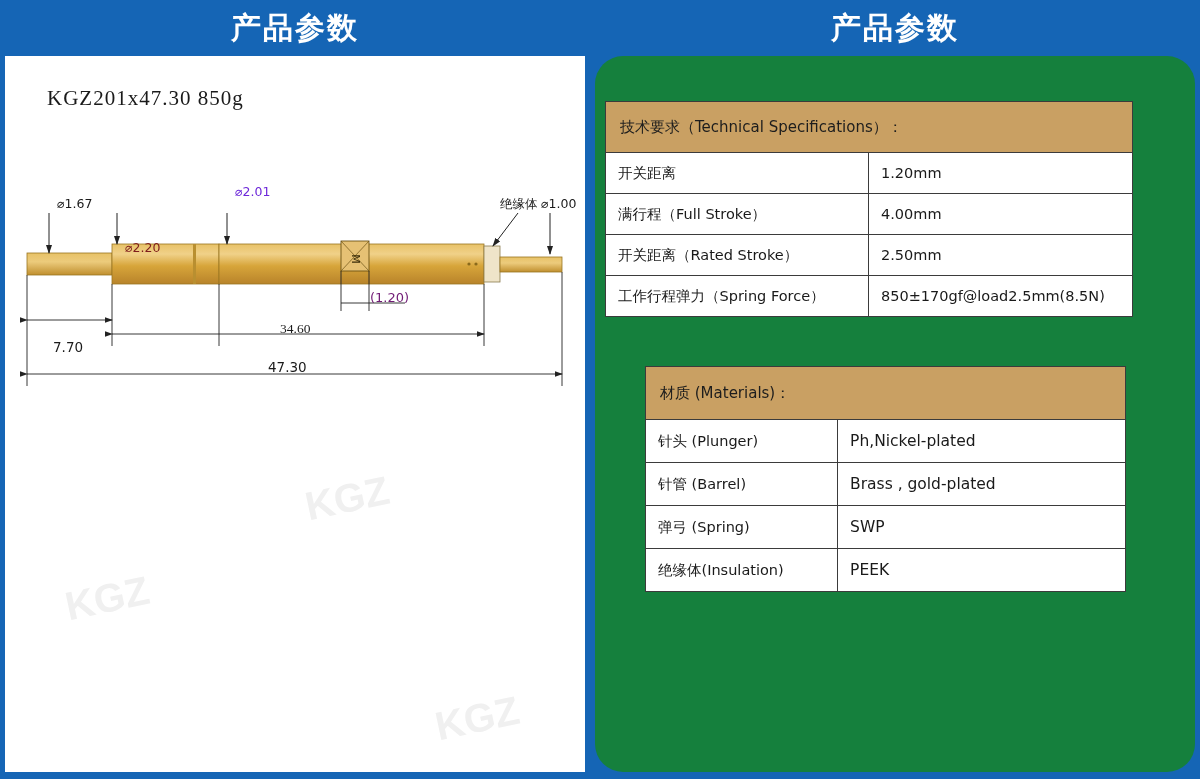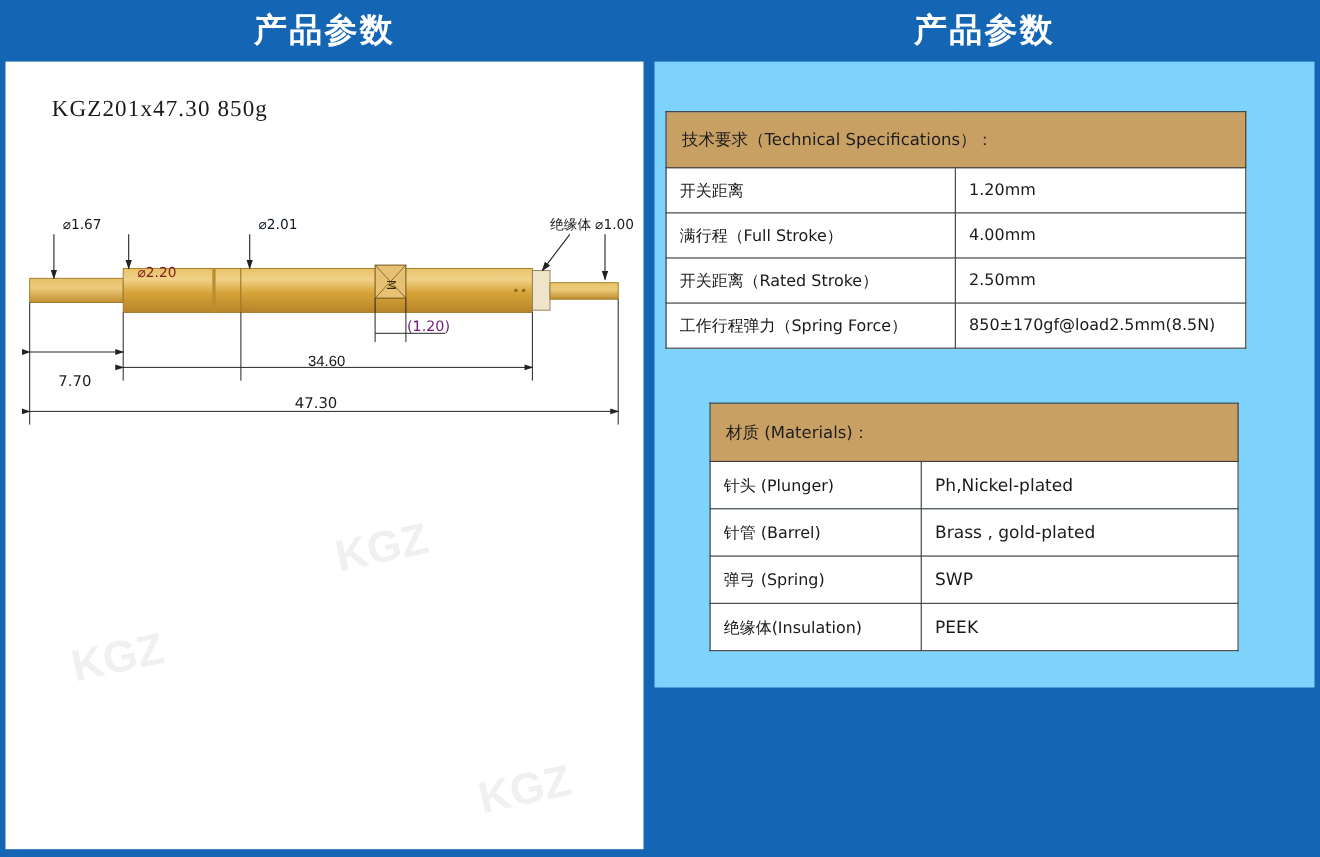--- a/index.html
+++ b/index.html
@@ -45,22 +45,23 @@
     width: 580px;
     height: 716px;
     background: #fff;
     text-align: center;
   }
   .right-box {
     position: absolute;
     left: 5px;
     top: 56px;
     width: 600px;
-    height: 569px;
-    background: #7dd3fc;
+    height: 716px;
+    background: #15803d;
+    border-radius: 28px;
   }
 
   
   .part-label {
     position: absolute;
     left: 42px;
     top: 30px;
     font-family: "Liberation Serif", serif;
     font-size: 21px;
     color: #1a1a1a;
@@ -196,27 +197,27 @@
 
           <line x1="22" y1="318" x2="557" y2="318" marker-start="url(#arrHead)" marker-end="url(#arrHead)"></line>
 
           <line x1="336" y1="247" x2="364" y2="247"></line>
           <line x1="364" y1="247" x2="400" y2="247"></line>
         </g>
       </svg>
 
       <div style="position:absolute;left:52px;top:140px;font-size:12.5px;color:#1a1a1a;font-family:'DejaVu Sans',sans-serif;">⌀1.67</div>
       <div style="position:absolute;left:120px;top:140px;font-size:12.5px;color:#7f1d1d;font-family:'DejaVu Sans',sans-serif;margin-top:44px;">⌀2.20</div>
-      <div style="position:absolute;left:230px;top:140px;font-size:12.5px;color:#0f172a;font-family:'DejaVu Sans',sans-serif;">⌀2.01</div>
+      <div style="position:absolute;left:230px;top:128px;font-size:12.5px;color:#6d28d9;font-family:'DejaVu Sans',sans-serif;">⌀2.01</div>
       <div style="position:absolute;left:495px;top:140px;font-size:12.5px;color:#1a1a1a;font-family:'DejaVu Sans',sans-serif;">绝缘体</div>
       <div style="position:absolute;left:536px;top:140px;font-size:12.5px;color:#1a1a1a;font-family:'DejaVu Sans',sans-serif;">⌀1.00</div>
 
       <div style="position:absolute;left:365px;top:234px;font-size:13px;color:#701a75;font-family:'DejaVu Sans',sans-serif;">(1.20)</div>
       <div style="position:absolute;left:48px;top:265px;font-size:13.5px;color:#1a1a1a;font-family:'DejaVu Sans',sans-serif;margin-top:18px;">7.70</div>
-      <div style="position:absolute;left:275px;top:265px;font-size:13.5px;color:#1a1a1a;font-family:Liberation Sans, sans-serif;">34.60</div>
+      <div style="position:absolute;left:275px;top:265px;font-size:13.5px;color:#1a1a1a;font-family:Liberation Serif, serif;">34.60</div>
       <div style="position:absolute;left:263px;top:303px;font-size:13.5px;color:#1a1a1a;font-family:'DejaVu Sans',sans-serif;">47.30</div>
 
     </div>
   </div>
 
   <div class="col col-right">
     <div class="panel-title">产品参数</div>
 
     <div class="right-box">
 

